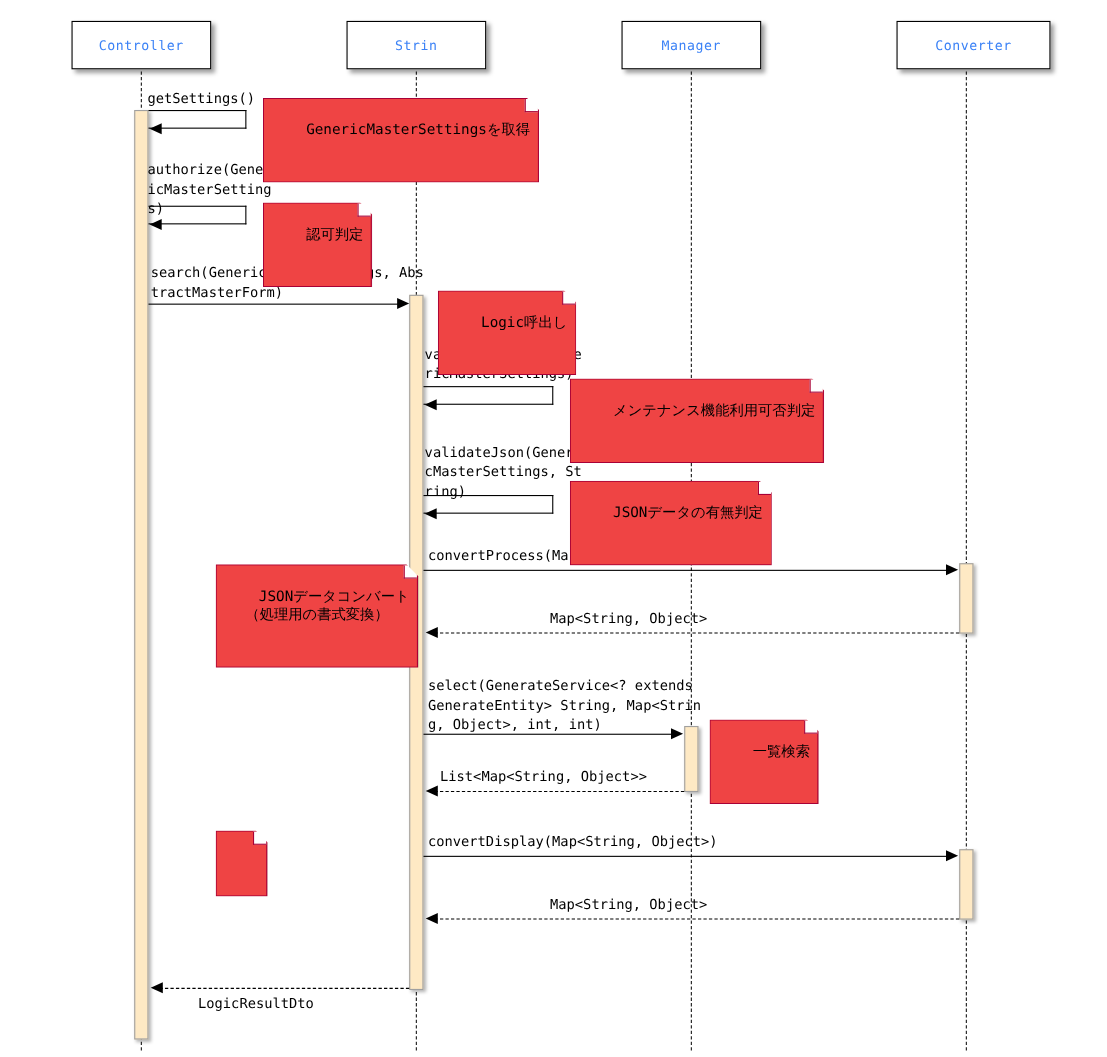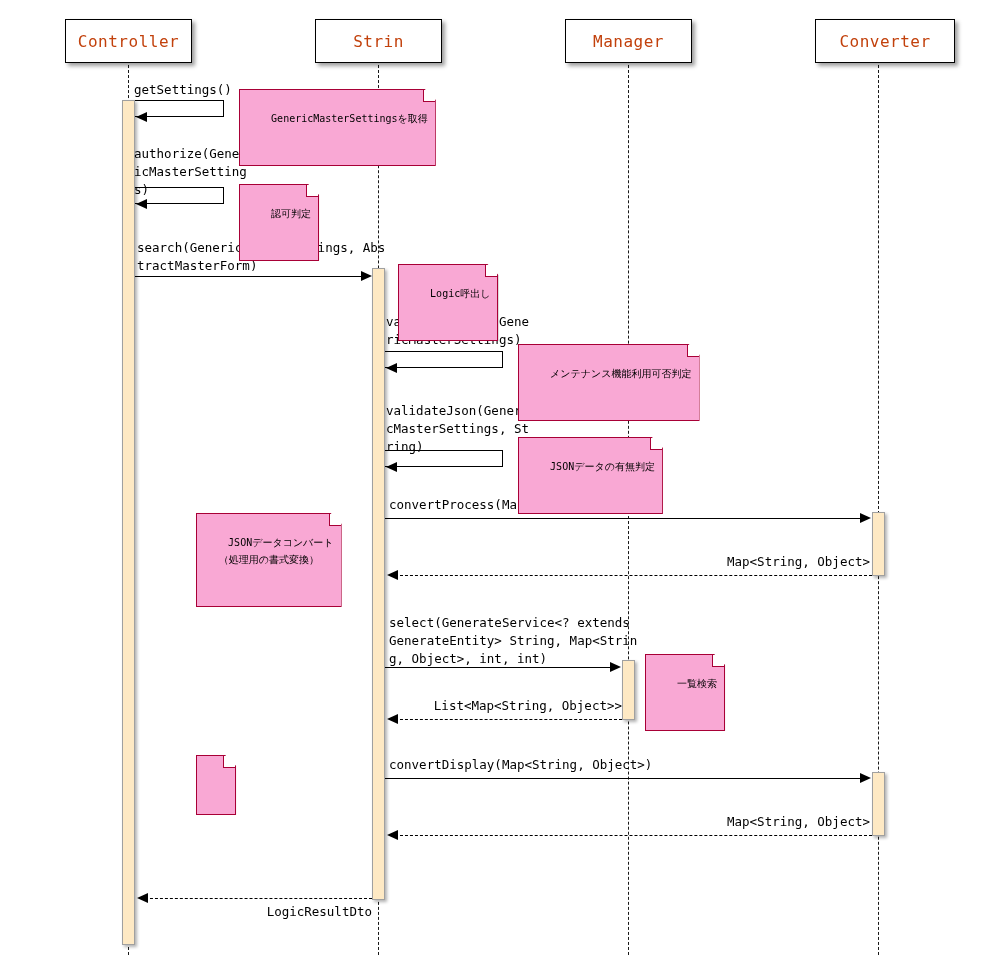--- a/index.html
+++ b/index.html
@@ -23,22 +23,22 @@
     box-sizing: border-box;
     border: 1.5px solid #000000;
     background: #ffffff;
     box-shadow: 3px 3px 4px rgba(0,0,0,0.38);
     display: flex;
     align-items: center;
     justify-content: center;
   }
   .participant .plabel {
     font-family: "DejaVu Sans Mono", monospace;
-    font-size: 16px;
-    color: #c2410c;
+    font-size: 12px;
+    color: #3b82f6;
     letter-spacing: 0.5px;
     white-space: nowrap;
   }
   
   .lifeline {
     position: absolute;
     width: 0;
     border-left: 1.5px dashed #181818;
   }
   
@@ -84,32 +84,32 @@
   
   .msg-text {
     position: absolute;
     font-family: "DejaVu Sans Mono", monospace;
     font-size: 12.5px;
     line-height: 18px;
     color: #000000;
     white-space: pre;
   }
   .msg-text.right-align {
-    text-align: right;
+    text-align: left;
   }
   
   .note {
     position: absolute;
     box-sizing: border-box;
-    background: #f9a8d4;
+    background: #ef4444;
     border: 1.5px solid #A80036;
     filter: drop-shadow(3px 3px 3px rgba(0,0,0,0.40));
     padding: 3px 7px 4px 7px;
     font-family: "DejaVu Sans Mono", monospace;
-    font-size: 10px;
+    font-size: 13px;
     line-height: 17px;
     color: #000000;
     white-space: pre;
     clip-path: polygon(0 0, calc(100% - 11px) 0, 100% 11px, 100% 100%, 0 100%);
   }
   .note .fold {
     position: absolute;
     top: 0;
     right: 0;
     width: 11px;

